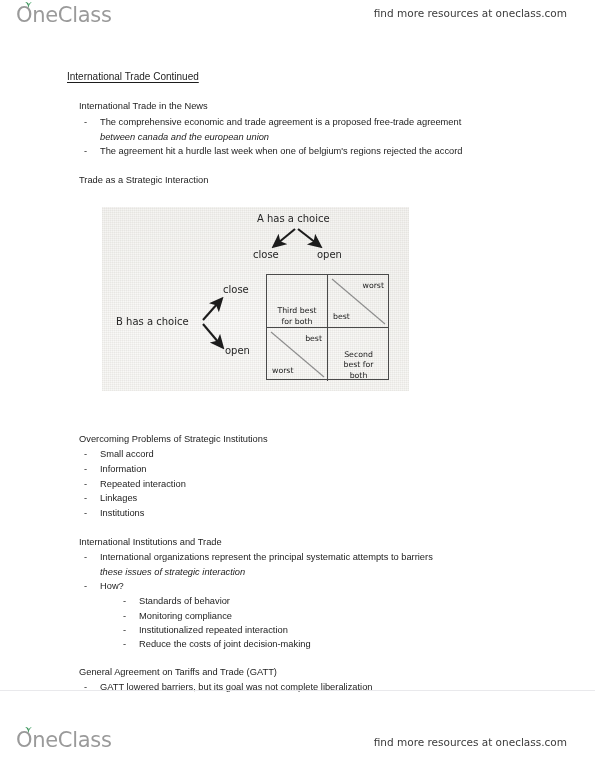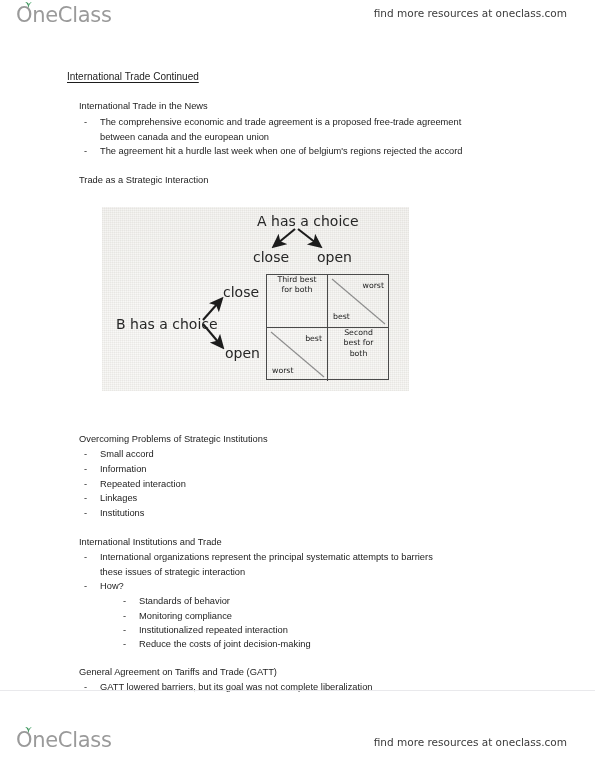--- a/index.html
+++ b/index.html
@@ -132,20 +132,21 @@
     display: block;
   }
   .lvl1 { left: 84px; }
   .lvl2 { left: 123px; }
 
   .wrap-line {
     position: absolute;
     font-size: 9.3px;
     left: 100px;
     white-space: nowrap;
+    font-style: italic;
   }
 
   
   .diagram {
     position: absolute;
     left: 102px;
     top: 207px;
     width: 307px;
     height: 184px;
     background:
@@ -161,21 +162,21 @@
     pointer-events: none;
   }
   .dg-label {
     position: absolute;
     font-family: "DejaVu Sans", sans-serif;
     font-size: 8.6px;
     color: #262626;
     white-space: nowrap;
   }
   .dg-label.big {
-    font-size: 14px;
+    font-size: 10px;
   }
   .matrix {
     position: absolute;
     left: 164px;
     top: 67px;
     width: 123px;
     height: 106px;
     border: 1.6px solid #4a4a4a;
     box-sizing: border-box;
   }
@@ -190,21 +191,21 @@
   .mcell.c01 { left: 61px; top: 0;  border-bottom: 1.6px solid #4a4a4a; }
   .mcell.c10 { left: 0;    top: 53px; border-right: 1.6px solid #4a4a4a; }
   .mcell.c11 { left: 61px; top: 53px; }
 
   .cell-center {
     position: absolute;
     inset: 0;
     display: flex;
     flex-direction: column;
     align-items: center;
-    justify-content: flex-start;
+    justify-content: flex-end;
     font-family: "DejaVu Sans", sans-serif;
     font-size: 7.8px;
     line-height: 1.32;
     color: #222;
     text-align: center;
   }
   .cell-diag {
     position: absolute;
     inset: 0;
   }

